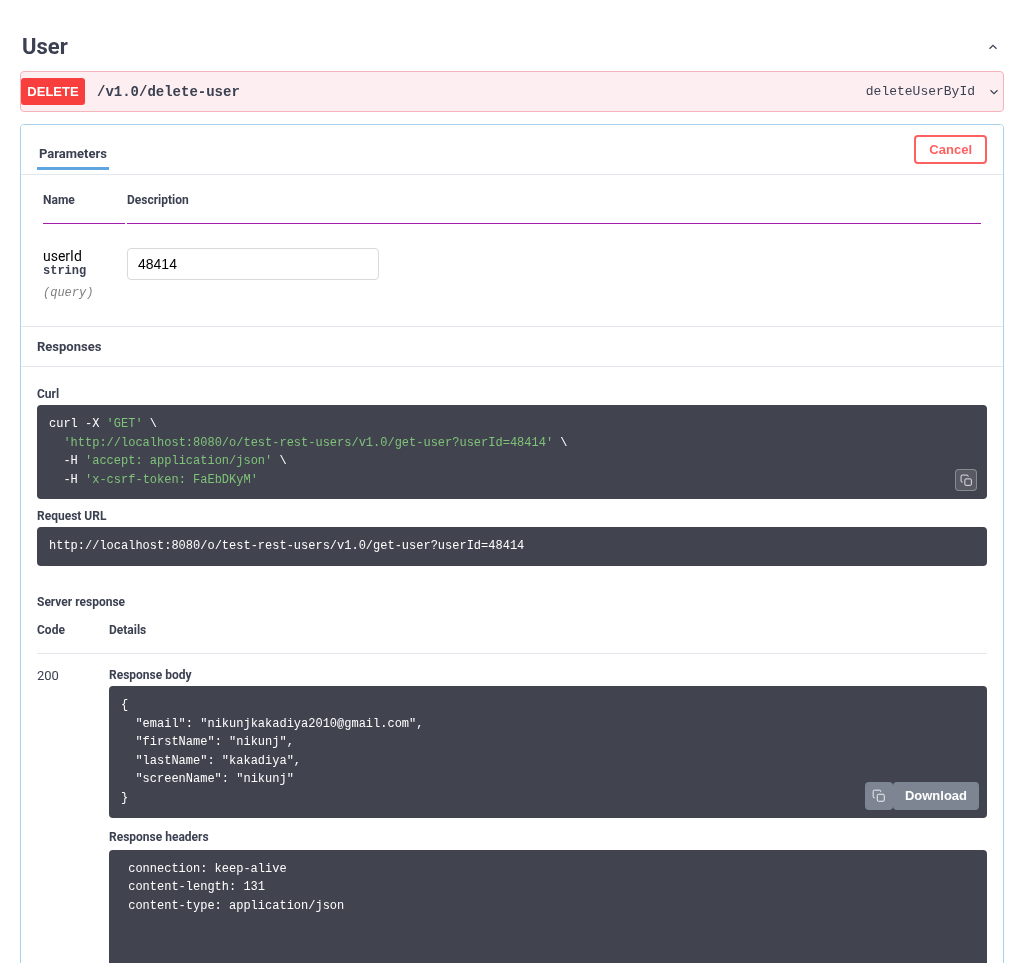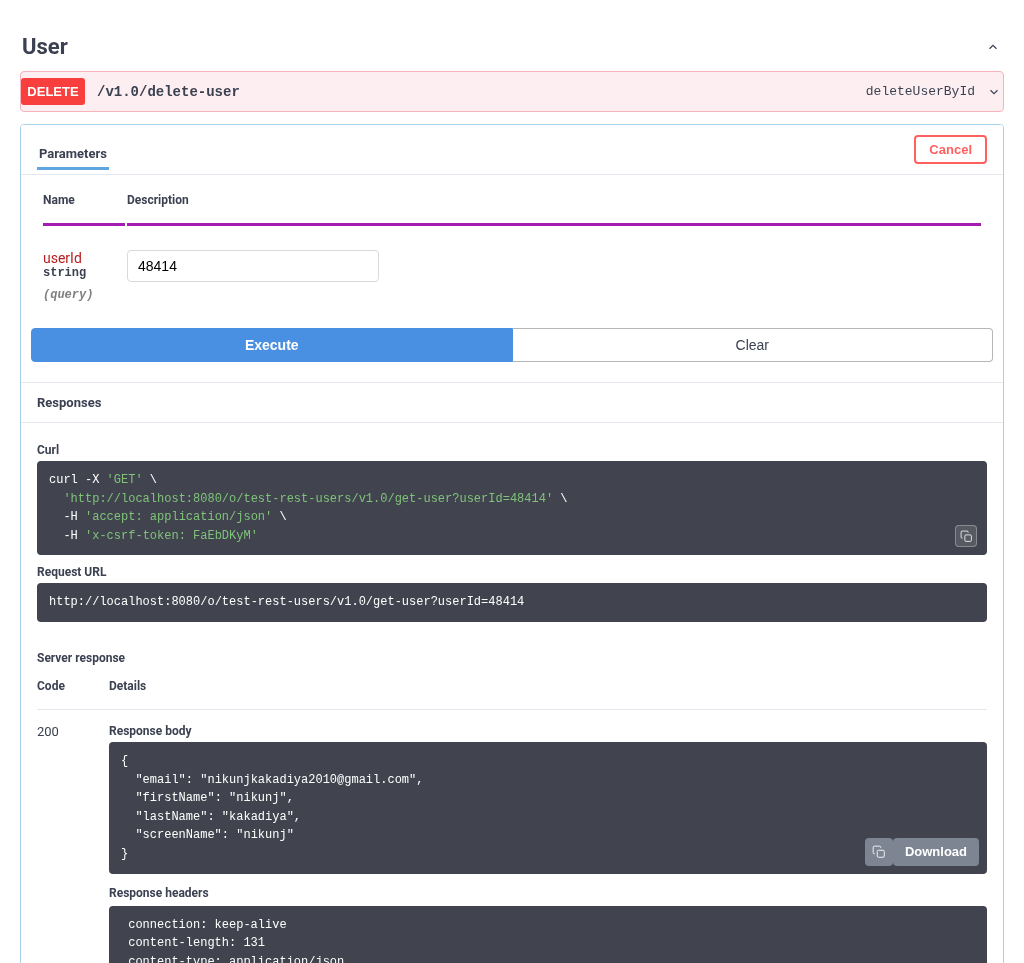--- a/index.html
+++ b/index.html
@@ -105,33 +105,32 @@
 .params-body {
   padding: 16px 20px 24px 20px;
   background: #fff;
 }
 .params-table { width: 100%; }
 .params-table th {
   text-align: left;
   font-size: 12px;
   font-weight: 700;
   padding-bottom: 16px;
-  border-bottom: 3px solid #a21caf;
+  border-bottom: 1px solid #a21caf;
 }
 .params-table td { padding-top: 22px; vertical-align: top; }
-.param-name { font-size: 14px; font-weight: 400; color: #b91c1c; }
+.param-name { font-size: 14px; font-weight: 400; color: #000000; }
 .param-type {
   font-family: "Courier New", Consolas, monospace;
   font-size: 12px; font-weight: 700; color: #3b4151;
 }
 .param-in {
   font-family: "Courier New", Consolas, monospace;
   font-size: 12px; color: #808080; font-style: italic;
   margin-top: 8px;
-  font-weight: bold;
 }
 .param-input {
   width: 252px;
   padding: 7px 10px;
   border: 1px solid #d9d9d9;
   border-radius: 4px;
   font-size: 14px;
 }
 .exec-row {
   display: flex;
@@ -310,24 +309,20 @@
                 <div class="param-in">(query)</div>
               </td>
               <td>
                 <input class="param-input" type="text" value="48414" style="">
               </td>
             </tr>
           </tbody>
         </table>
       </div>
 
-      <div class="exec-row">
-        <button class="btn-execute">Execute</button>
-        <button class="btn-clear">Clear</button>
-      </div>
 
       <div class="responses-header">Responses</div>
 
       <div class="resp-section">
         <div class="code-label">Curl</div>
         <div class="code-block"><span>curl -X </span><span class="s1">'GET'</span><span> \</span>
 <span>  </span><span class="s1">'http://localhost:8080/o/test-rest-users/v1.0/get-user?userId=48414'</span><span> \</span>
 <span>  -H </span><span class="s1">'accept: application/json'</span><span> \</span>
 <span>  -H </span><span class="s1">'x-csrf-token: FaEbDKyM'</span><span class="copy-icon"><svg viewBox="0 0 24 24">
                 <rect x="9" y="9" width="12" height="12" rx="2"></rect>

